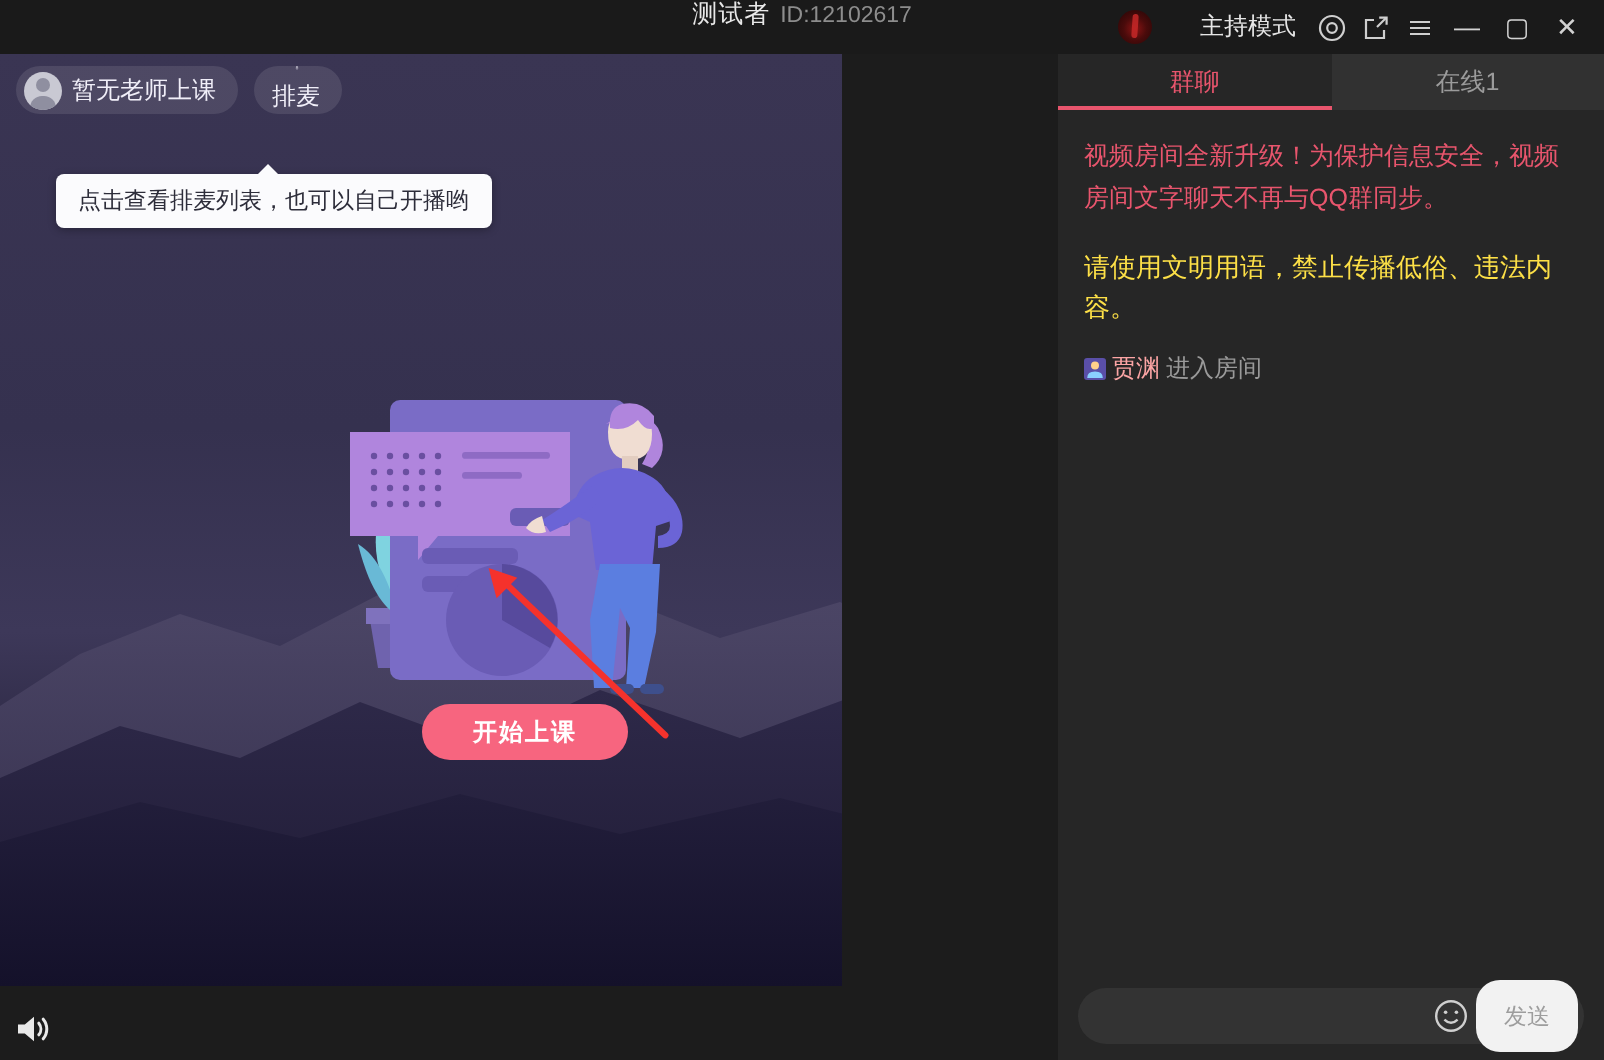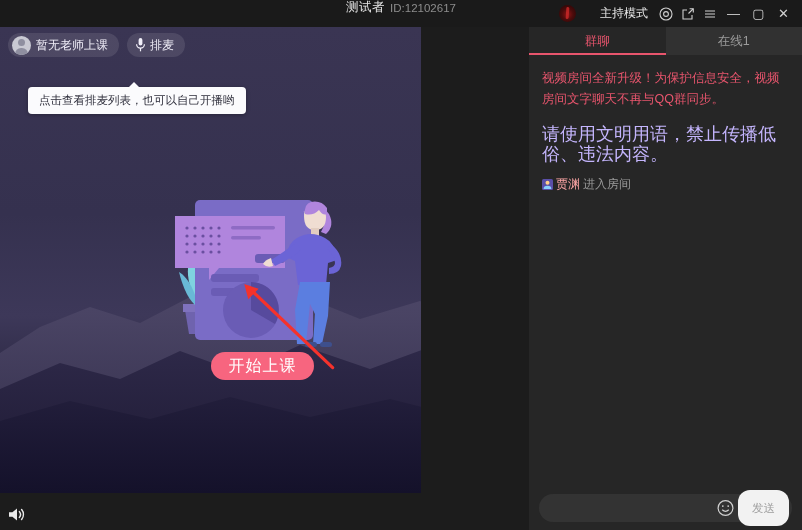--- a/index.html
+++ b/index.html
@@ -100,21 +100,21 @@
     position: relative; overflow: hidden;
   }
   .pill .av::before {
     content: ""; position: absolute; left: 6px; top: 3.5px;
     width: 7px; height: 7px; border-radius: 50%; background: #8f8fa0;
   }
   .pill .av::after {
     content: ""; position: absolute; left: 3px; top: 12px;
     width: 13px; height: 9px; border-radius: 6px 6px 0 0; background: #8f8fa0;
   }
-  .pill.mic { padding: 0 11px 0 9px; }
+  .pill.mic { padding: 0 11px 0 9px; flex-direction: column; }
   .mic-ico { color: #f2f0fa; display: block; }
 
   .tooltip {
     position: absolute; left: 28px; top: 60px;
     background: #fbfbfd;
     color: #2d2d3a;
     font-size: 11.5px;
     border-radius: 4px;
     padding: 6px 11px;
     white-space: nowrap;
@@ -129,25 +129,26 @@
   }
 
   
   .illus { position: absolute; left: 155px; top: 155px; z-index: 4; }
 
   .start-btn {
     position: absolute; left: 211px; top: 325px;
     width: 103px; height: 28px;
     background: #f7657f;
     border-radius: 14px;
-    color: #ffffff; font-size: 16px;
+    color: #ffffff; font-size: 12px;
     display: flex; align-items: center; justify-content: center;
     border: none; cursor: pointer;
     z-index: 5;
     letter-spacing: 1px;
+    font-weight: bold;
   }
   .arrow-layer { position: absolute; inset: 0; z-index: 6; pointer-events: none; }
 
   
   .chat {
     position: absolute; left: 529px; top: 27px;
     width: 273px; height: 503px;
     background: #262626;
     display: flex; flex-direction: column;
   }
@@ -169,21 +170,21 @@
   }
   .chat-body {
     flex: 1; padding: 13px 13px 0 13px;
     overflow: hidden;
   }
   .notice-red {
     color: #e8556d; font-size: 12.5px; line-height: 21px;
     margin-bottom: 14px;
   }
   .notice-grey {
-    color: #c4b5fd; font-size: 18px; line-height: 20px;
+    color: #fde047; font-size: 13px; line-height: 20px;
     margin-bottom: 12px;
   }
   .sys-msg {
     display: flex; align-items: center; gap: 3px;
     color: #9a9a9a; font-size: 12px;
   }
   .sys-badge {
     width: 11px; height: 11px; flex: none; display: block;
   }
   .sys-name { color: #fca5a5; }

